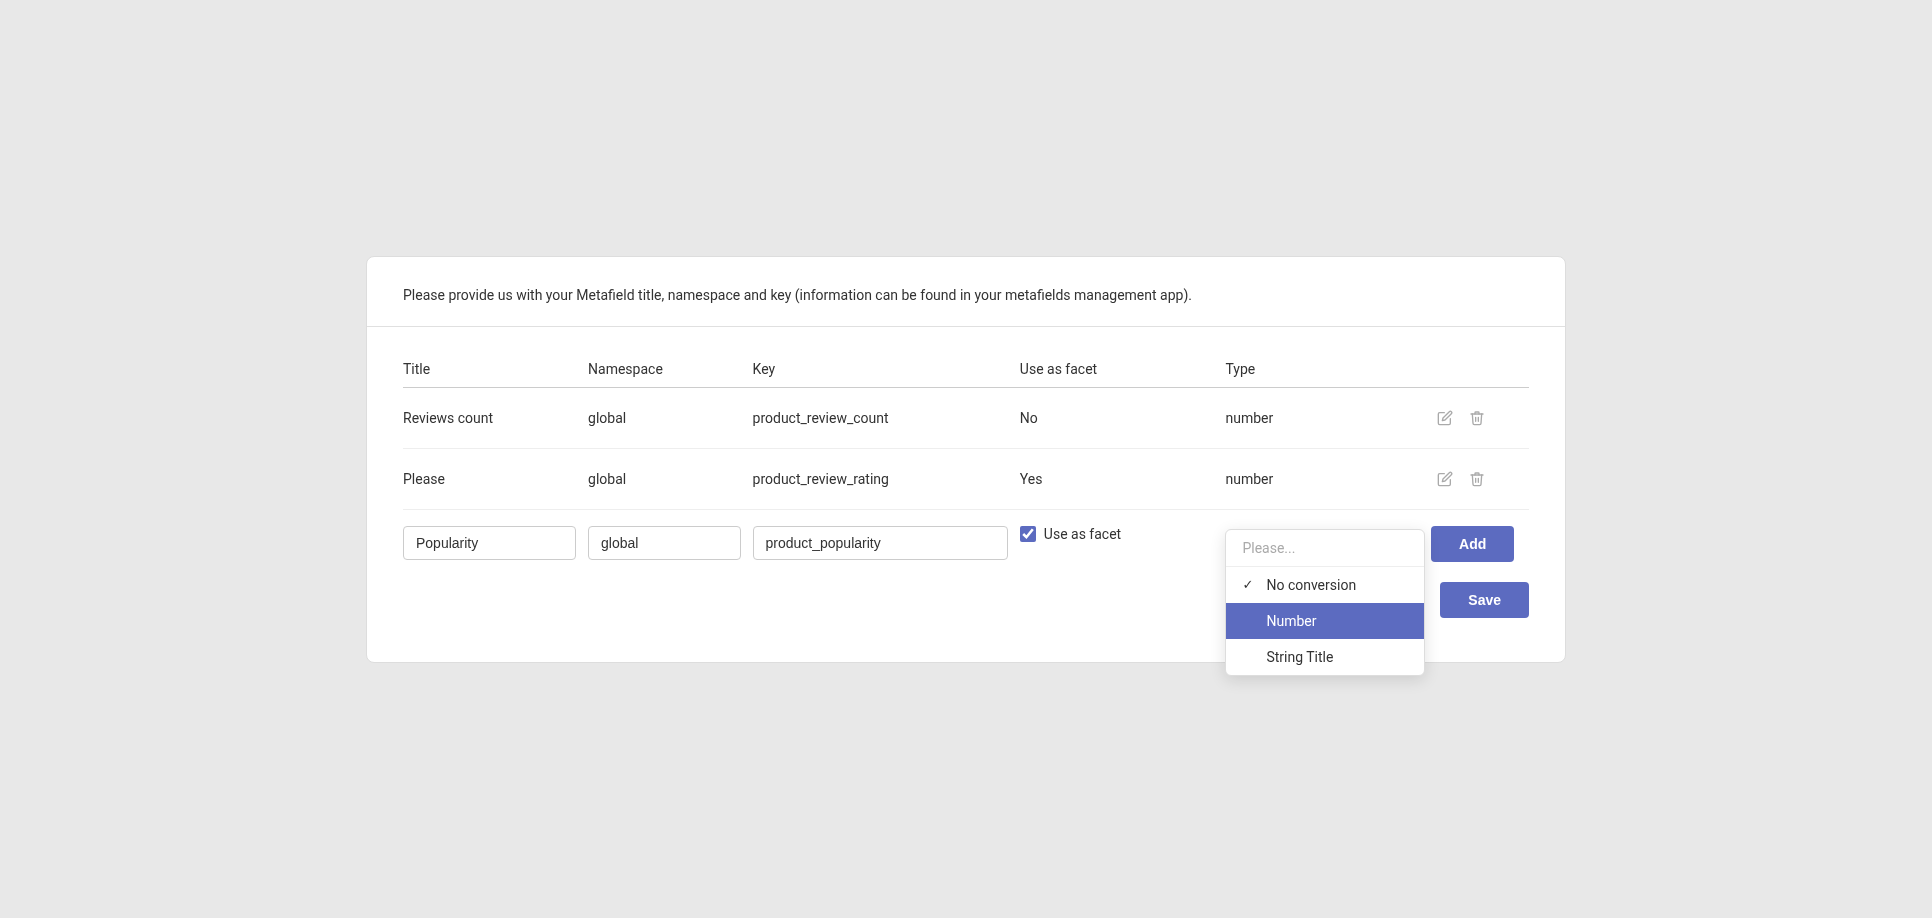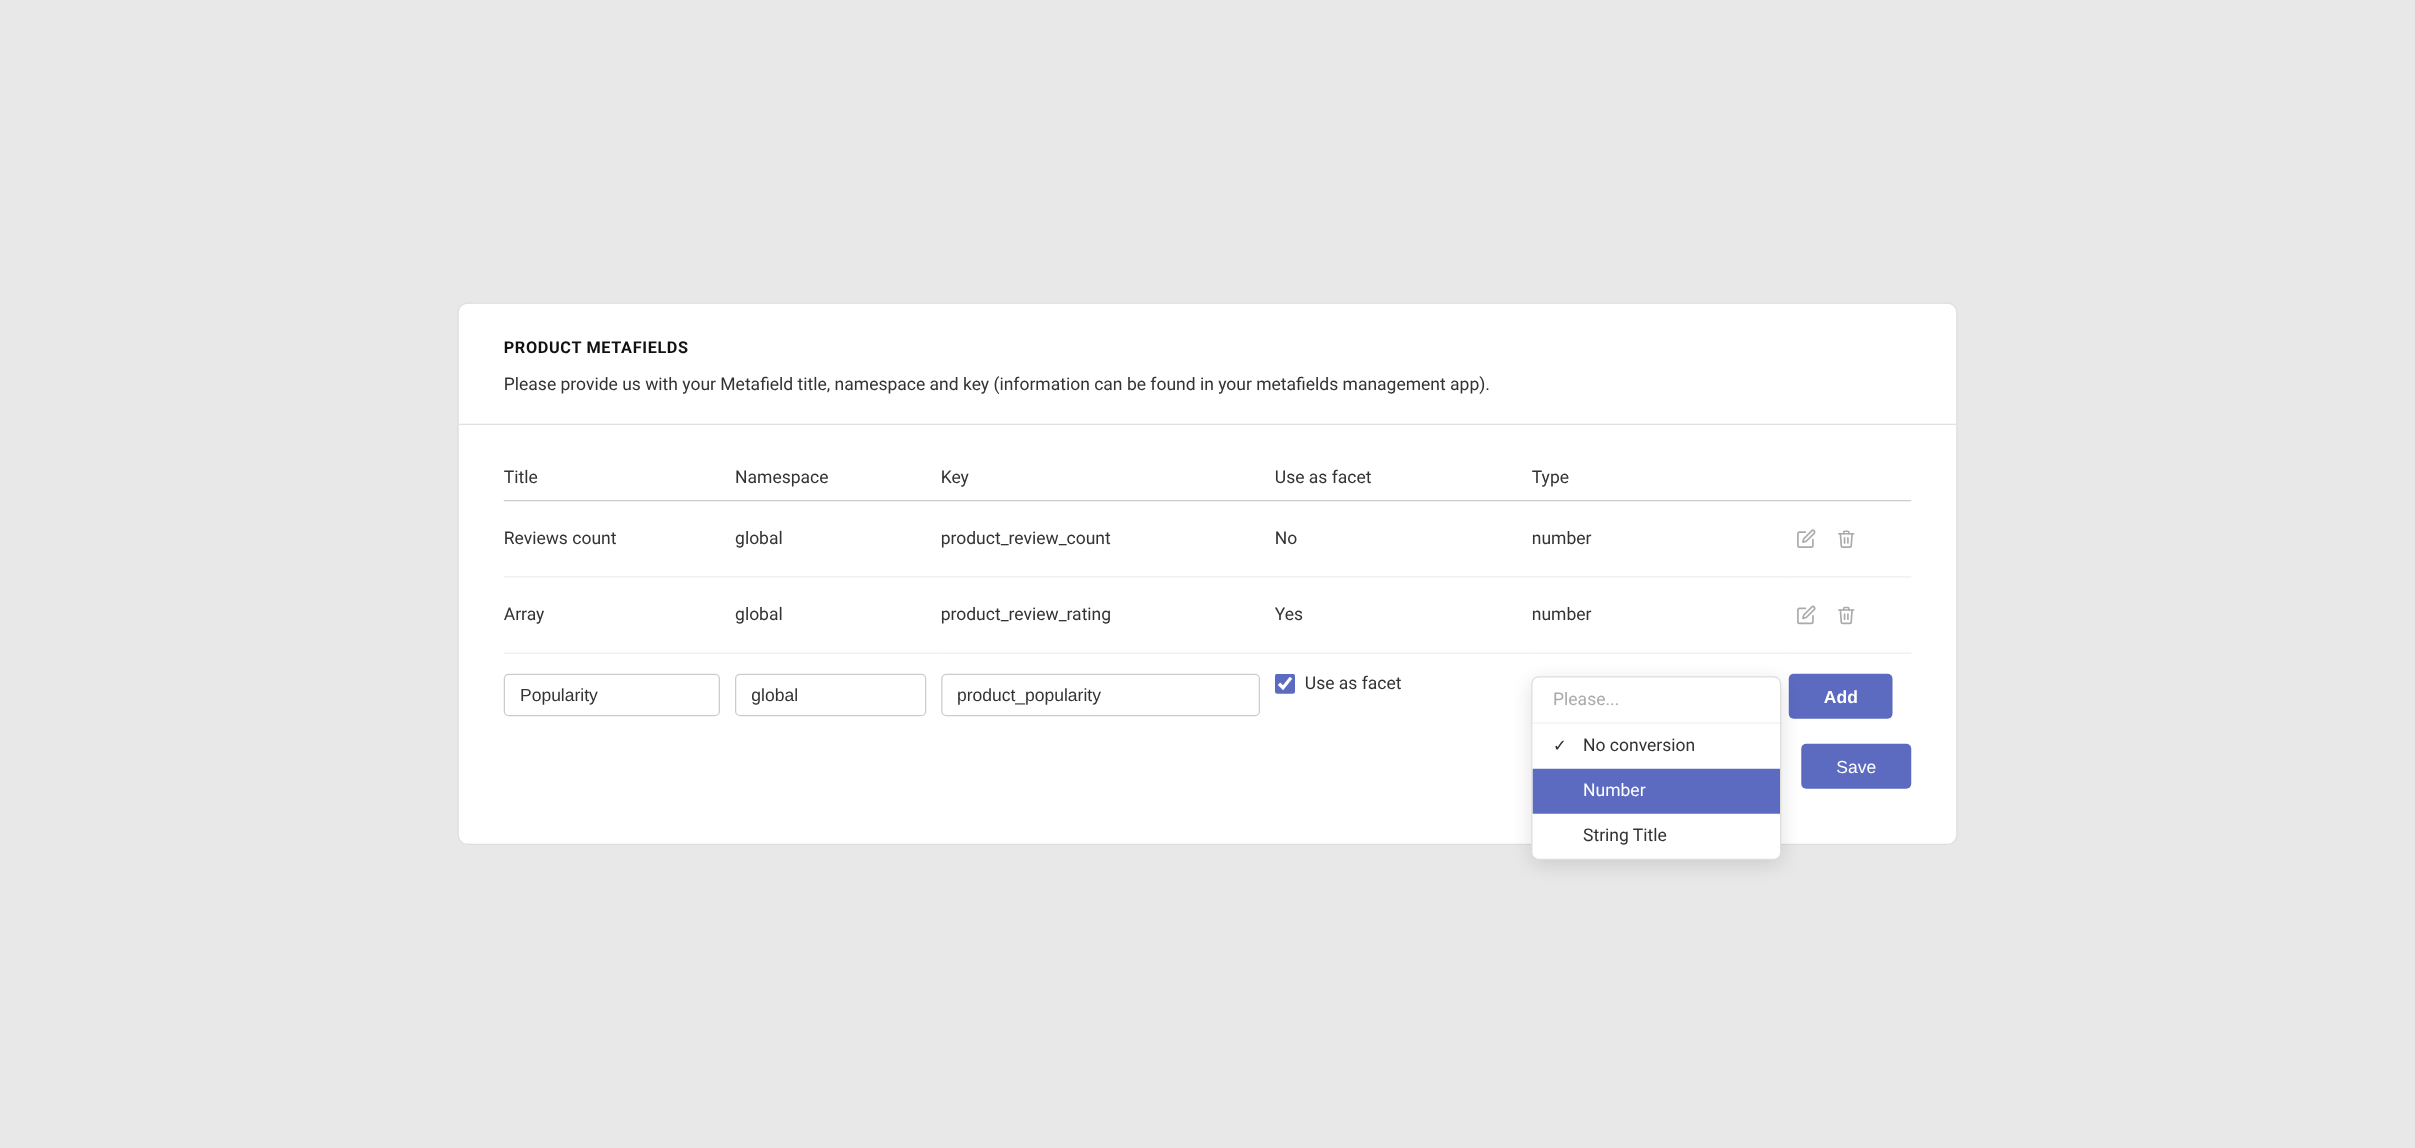--- a/index.html
+++ b/index.html
@@ -115,21 +115,21 @@
       cursor: pointer;
     }
 
     .save-btn {
       background: #5c6bc0;
       color: #fff;
       border: none;
       border-radius: 4px;
       padding: 10px 28px;
       font-size: 14px;
-      font-weight: 400;
+      font-weight: 700;
       cursor: pointer;
     }
 
     .actions-row {
       display: flex;
       justify-content: flex-end;
       gap: 10px;
       margin-top: 20px;
     }
 
@@ -183,21 +183,20 @@
       padding-top: 16px;
       padding-bottom: 0;
       vertical-align: top;
     }
   </style>
 </head>
 <body>
 
 <div class="card">
   <div class="card-header">
-    <div class="card-title">PRODUCT METAFIELDS</div>
     <div class="card-description">Please provide us with your Metafield title, namespace and key (information can be found in your metafields management app).</div>
   </div>
   <div class="card-body">
     <table>
       <thead>
         <tr>
           <th class="col-title">Title</th>
           <th class="col-namespace">Namespace</th>
           <th class="col-key">Key</th>
           <th class="col-facet">Use as facet</th>
@@ -225,21 +224,21 @@
                 <polyline points="3 6 5 6 21 6"></polyline>
                 <path d="M19 6l-1 14a2 2 0 0 1-2 2H8a2 2 0 0 1-2-2L5 6"></path>
                 <path d="M10 11v6M14 11v6"></path>
                 <path d="M9 6V4a1 1 0 0 1 1-1h4a1 1 0 0 1 1 1v2"></path>
               </svg>
             </button>
           </td>
         </tr>
 
         <tr>
-          <td class="col-title">Array</td>
+          <td class="col-title">Please</td>
           <td class="col-namespace">global</td>
           <td class="col-key">product_review_rating</td>
           <td class="col-facet">Yes</td>
           <td class="col-type">
             <span>number</span>
           </td>
           <td class="col-actions">
             <button class="icon-btn" title="Edit">
               <svg width="16" height="16" viewBox="0 0 24 24" fill="none" stroke="#aaa" stroke-width="2" stroke-linecap="round" stroke-linejoin="round">
                 <path d="M11 4H4a2 2 0 0 0-2 2v14a2 2 0 0 0 2 2h14a2 2 0 0 0 2-2v-7"></path>

